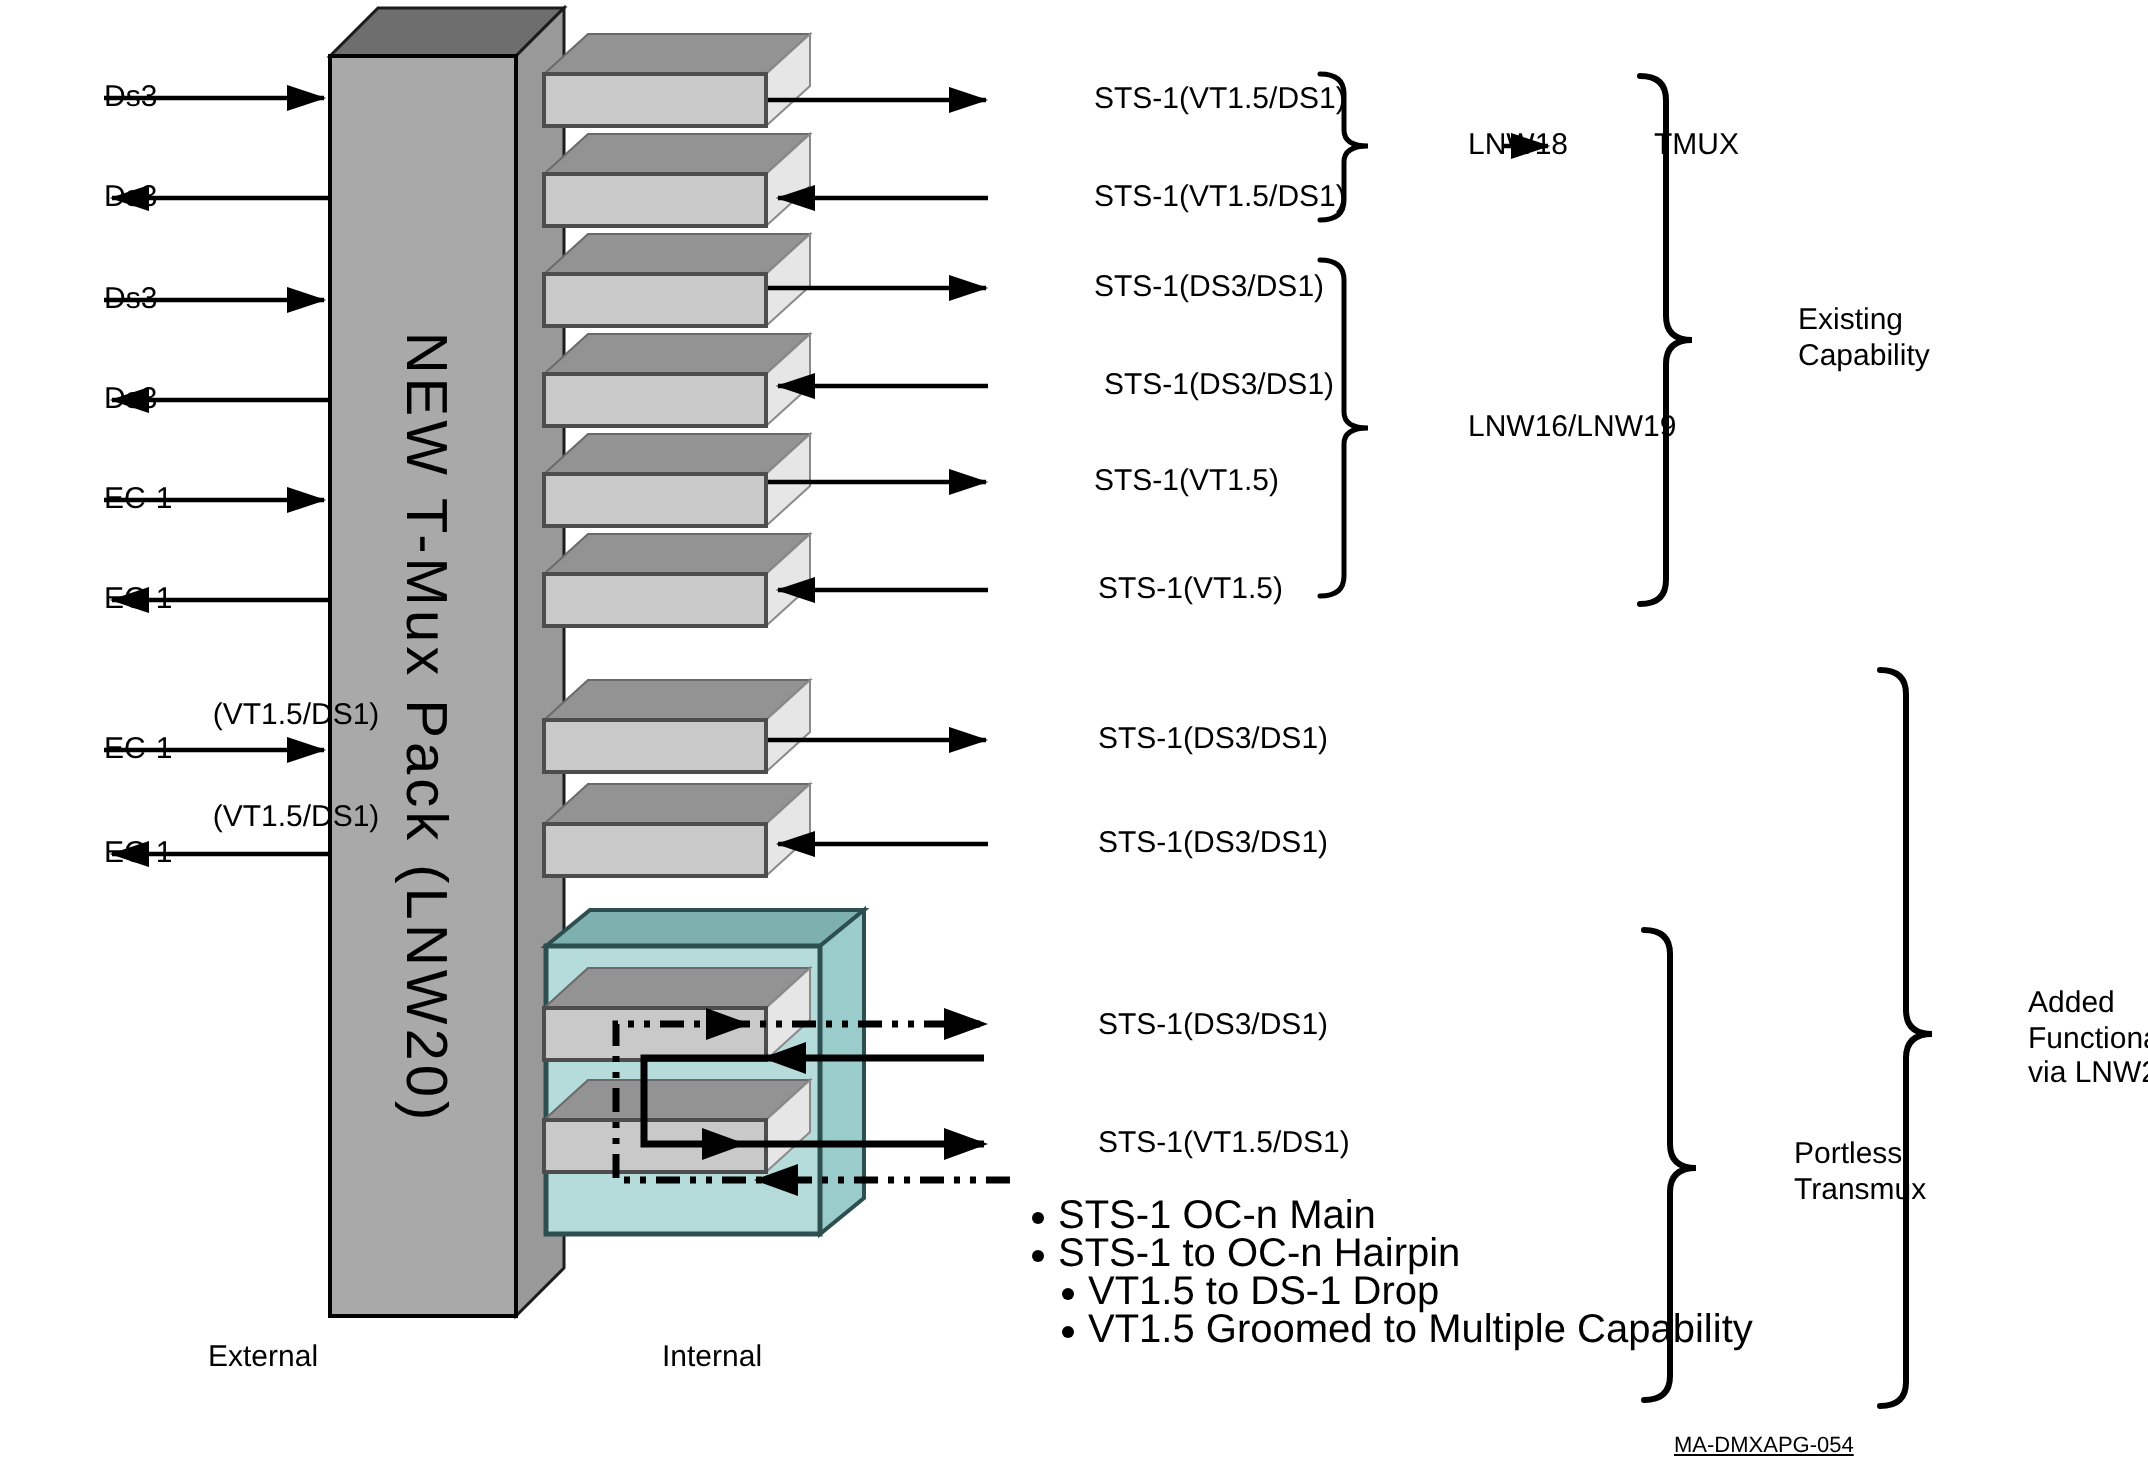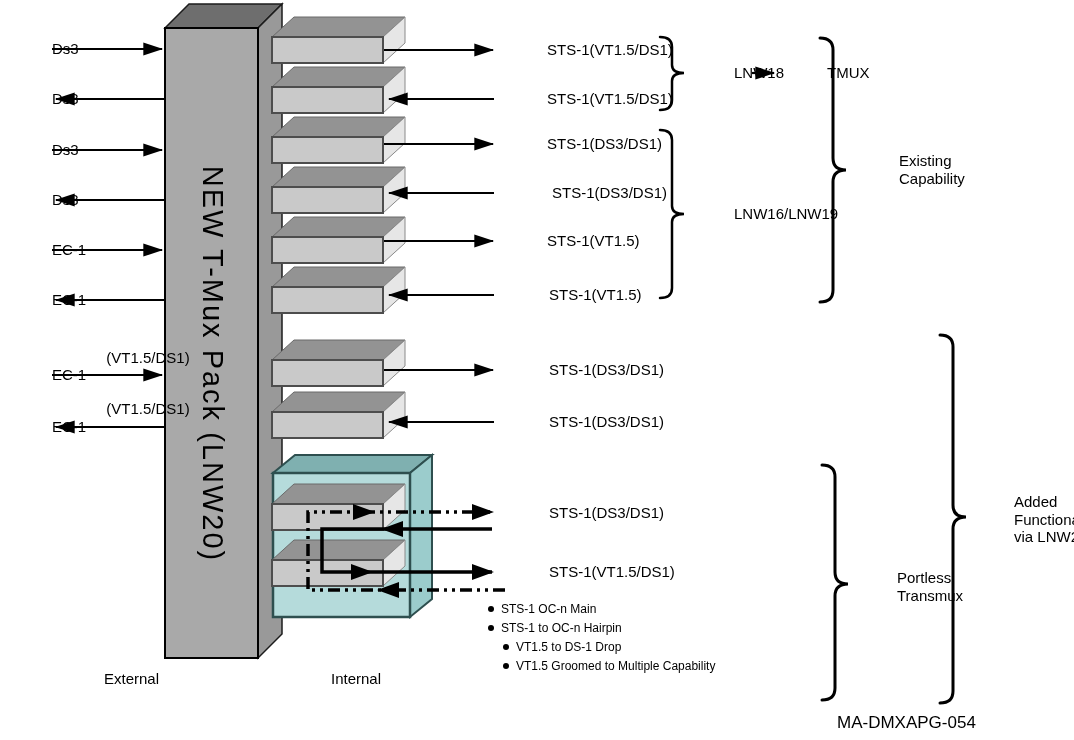--- a/index.html
+++ b/index.html
@@ -29,23 +29,23 @@
   
   .pl { position:absolute; font-size:15px; line-height:16px;
         transform:translateY(-50%); white-space:nowrap;margin-left:44px; }
   .pl.center { transform:translate(-50%,-50%); }
   .ml { white-space:pre-line; line-height:17.5px; }
   .title-v {
     position:absolute; left:212px; top:364px;
     transform:translate(-50%,-50%) rotate(90deg);
     font-size:29px; letter-spacing:2px; white-space:nowrap;
   }
-  .fig-id { position:absolute; font-size:17px; transform:translateY(-50%); }
+  .fig-id { position:absolute; font-size:11px; transform:translateY(-50%);text-decoration:underline; }
 
-  .bullets { position:absolute; left:488px; top:599px; font-size:12px; }
+  .bullets { position:absolute; left:516px; top:599px; font-size:20px; }
   .b-row { display:flex; align-items:center; height:19px; white-space:nowrap; }
   .b-row .dot { width:6px; height:6px; border-radius:50%; background:#000;
                 margin-right:7px; flex:none; }
   .b-row.ind { margin-left:15px; }
 </style>
 </head>
 <body>
 
 <div class="canvas">
 

